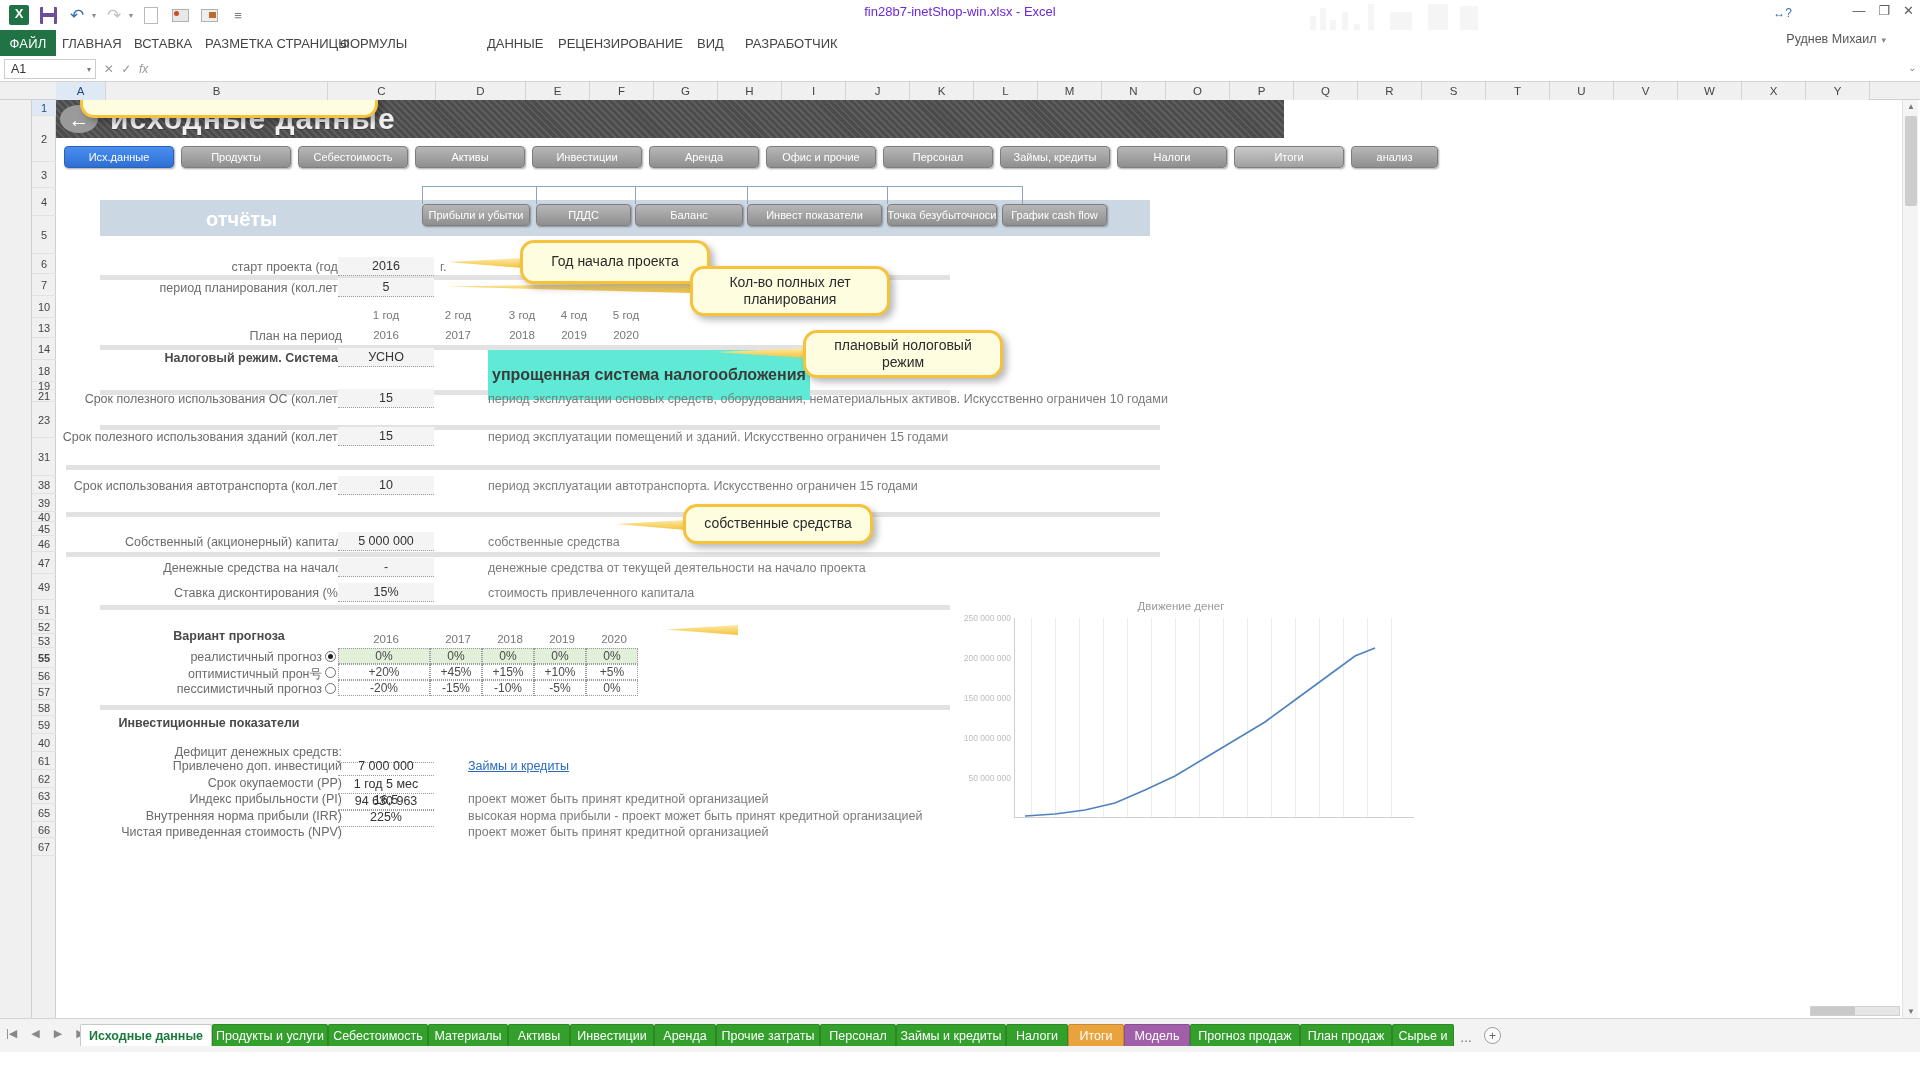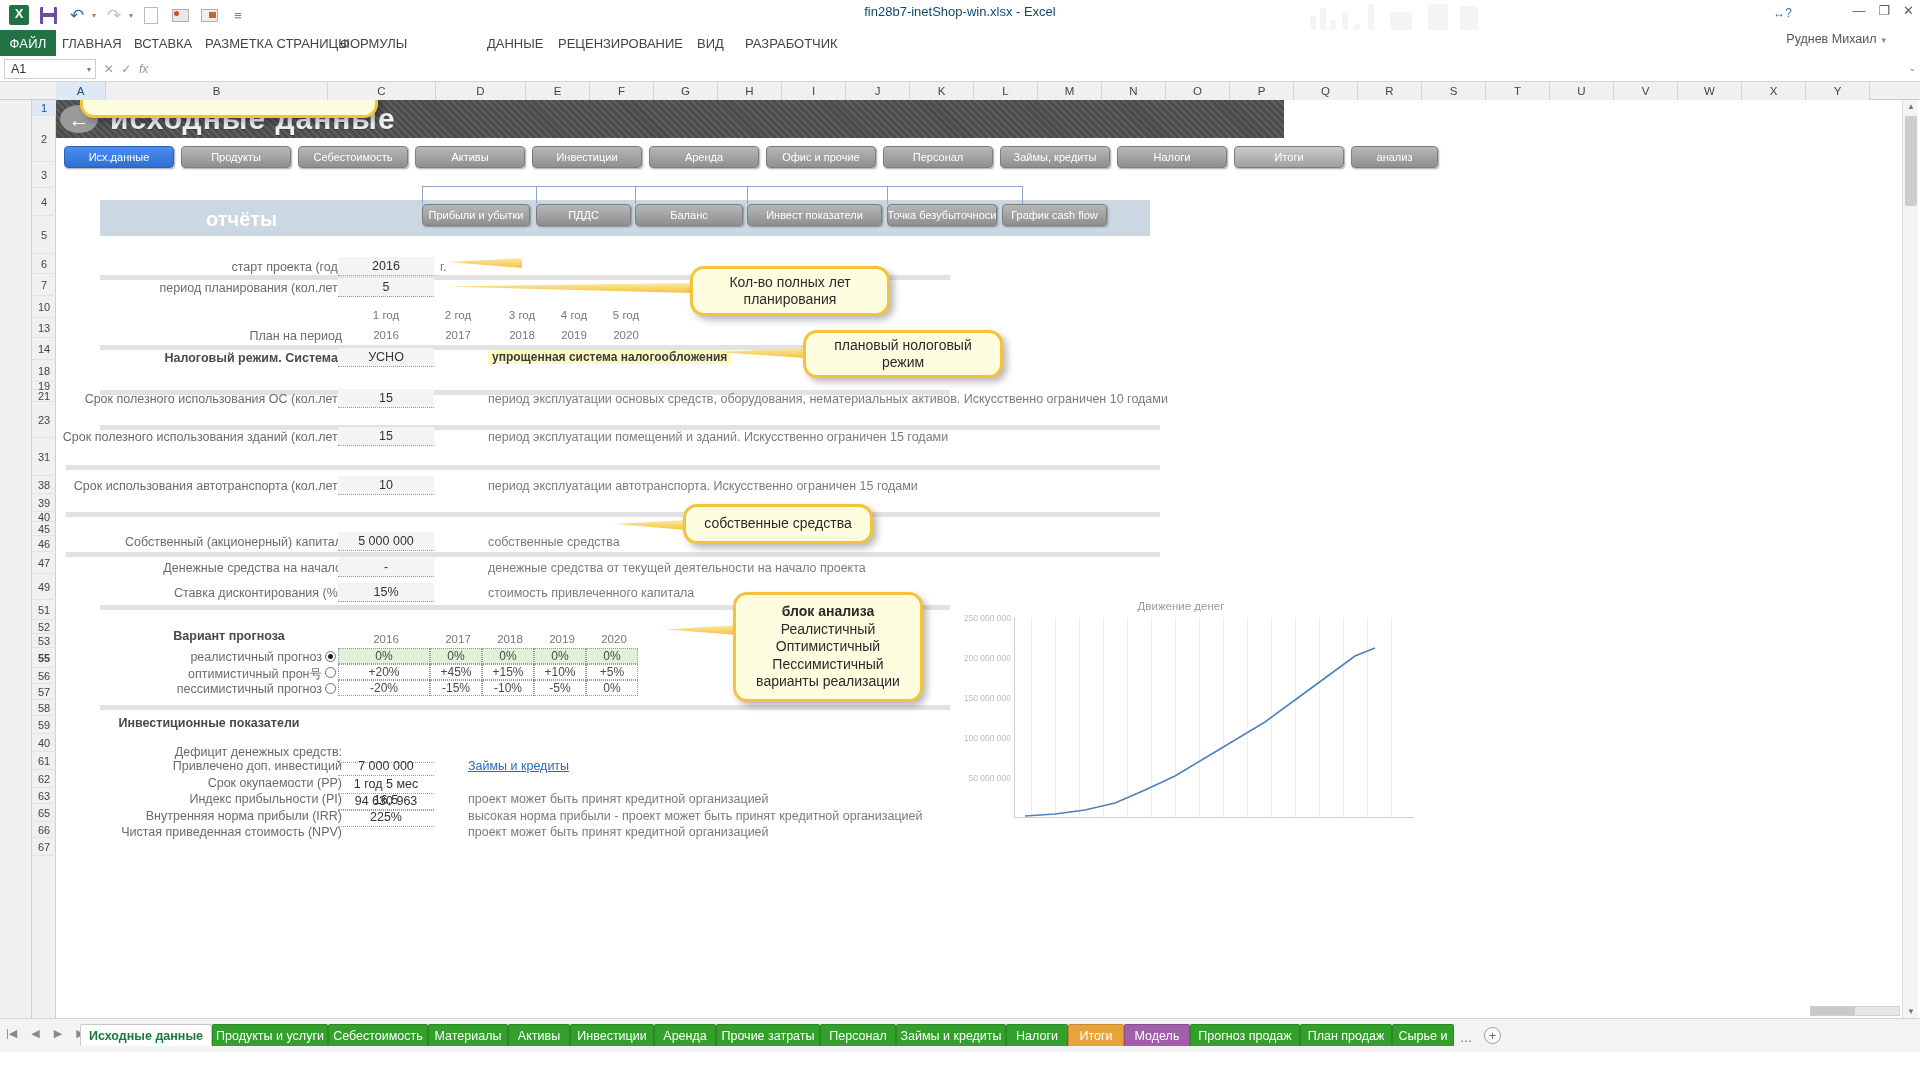--- a/index.html
+++ b/index.html
@@ -24,21 +24,21 @@
   .save-ic:after{content:"";position:absolute;left:3px;bottom:0;width:11px;height:7px;background:#fff;}
   .arrow-ic { font-size:17px; color:#2f6fad; line-height:1; }
   .arrow-ic.dim { color:#c3c3c3; }
   .mini-caret { font-size:8px; color:#888; margin-left:-3px;}
   .doc-ic{width:14px;height:17px;border:1.4px solid #b9b9b9;background:#fff;}
   .card-ic{width:17px;height:13px;background:#e8e8e8;border:1px solid #b0b0b0;position:relative;}
   .card-ic:before{content:"";position:absolute;left:1px;top:1px;width:5px;height:5px;border-radius:50%;background:#d04a22;}
   .card-ic2{width:17px;height:13px;background:#efefef;border:1px solid #b0b0b0;position:relative;}
   .card-ic2:before{content:"";position:absolute;right:1px;top:2px;width:7px;height:6px;background:#c06a30;}
   .eq-ic{font-size:13px;color:#7a7a7a;}
-  .titletext { position:absolute; left:0; top:4px; width:1920px; text-align:center; font-size:13px; color:#0c4a6e; }
+  .titletext { position:absolute; left:0; top:4px; width:1920px; text-align:center; font-size:13px; color:#6d28d9; }
   .wincontrols { position:absolute; right:6px; top:3px; display:flex; gap:13px; align-items:center; color:#5d5d5d; font-size:13px;}
   .wincontrols span { cursor:default; }
   .help-ic{ position:absolute; right:128px; top:6px; font-size:12px; color:#3b6ea5;}
   .wm { position:absolute; right:350px; top:0; width:260px; height:42px; opacity:.5; }
   .wm i { position:absolute; bottom:0; width:6px; background:#ececec; display:block;}
 
   
   .ribbontabs { position:absolute; left:0; top:30px; width:1920px; height:26px; background:#ffffff; }
   .filetab { position:absolute; left:0; top:0; width:56px; height:26px; background:#217346; color:#fff;
              font-size:13px; display:flex; align-items:center; justify-content:center; letter-spacing:.2px;}
@@ -102,21 +102,21 @@
   .repline { position:absolute; border-left:1px solid #8aa6c4; border-top:1px solid #8aa6c4; }
 
   .seprow { position:absolute; height:5px; background:#e2e2e2; }
 
   .lbl { position:absolute; font-size:12.5px; color:#6b6b6b; text-align:right; white-space:nowrap;}
   .lbl.bold { font-weight:bold; color:#4a4a4a;}
   .val { position:absolute; height:19px; background:#f4f4f4; border-bottom:1px dotted #9a9a9a;
          font-size:12.5px; color:#333; display:flex; align-items:center; justify-content:center;}
   .note { position:absolute; font-size:12.5px; color:#7b7b7b; white-space:nowrap;}
   .yrhdr { position:absolute; font-size:11.5px; color:#777; text-align:center;}
-  .hlight { position:absolute; background:#fef9c3; font-size:12px; color:#3b3b3b; padding:0 4px; font-weight:bold;}
+  .hlight { position:absolute; background:#5eead4; font-size:16px; color:#3b3b3b; padding:16px 4px; font-weight:bold;}
   .link { position:absolute; font-size:12.5px; color:#2a6bbd; text-decoration:underline;}
   .fccell { position:absolute; height:16px; font-size:12px; color:#4a4a4a;
             display:flex; align-items:center; justify-content:center;
             border:1px dotted #9b9b9b; }
   .fccell.green { background:#e2efd9; }
   .radio { position:absolute; width:11px; height:11px; border-radius:50%; border:1.4px solid #6f6f6f; background:#fff;}
   .radio.on:after{ content:""; position:absolute; left:2px; top:2px; width:5px; height:5px; border-radius:50%; background:#222;}
 
   
   .chartbox { position:absolute; left:880px; top:500px; width:490px; height:235px; }
@@ -493,44 +493,40 @@
         <svg width="400" height="200" viewBox="0 0 400 200" style="position:absolute;left:0;top:0;">
           <polyline points="10,198 40,196 70,192 100,185 130,172 160,158 190,140 220,122 250,104 280,82 310,60 340,38 360,30" fill="none" stroke="#4f81bd" stroke-width="1.6"></polyline>
         </svg>
       </div>
     </div>
 
     <div class="callout" style="left:24px;top:-82px;width:298px;height:100px;font-size:15px;font-weight:bold;z-index:50;">
       
     </div>
 
+    <div class="callout" style="left:464px;top:140px;width:190px;height:44px;font-size:14px;z-index:50;">
+      <div class="c-in">Год начала проекта</div>
+    </div>
     <div style="position:absolute;left:392px;top:158px;width:74px;height:10px;background:linear-gradient(#fde9a9,#f5c33b);z-index:49;clip-path:polygon(0 40%,100% 0,100% 100%);"></div>
 
     <div class="callout" style="left:634px;top:166px;width:200px;height:50px;font-size:14px;z-index:50;">
       <div class="c-in">Кол-во полных лет планирования</div>
     </div>
     <div style="position:absolute;left:390px;top:183px;width:246px;height:10px;background:linear-gradient(#fde9a9,#f5c33b);z-index:49;clip-path:polygon(0 35%,100% 0,100% 100%);"></div>
 
     <div class="callout" style="left:747px;top:230px;width:200px;height:48px;font-size:14px;z-index:50;">
       <div class="c-in">плановый нологовый режим</div>
     </div>
     <div style="position:absolute;left:660px;top:248px;width:90px;height:10px;background:linear-gradient(#fde9a9,#f5c33b);z-index:49;clip-path:polygon(0 40%,100% 0,100% 100%);"></div>
 
     <div class="callout" style="left:627px;top:404px;width:190px;height:40px;font-size:14px;z-index:50;">
       <div class="c-in">собственные средства</div>
     </div>
     <div style="position:absolute;left:560px;top:420px;width:70px;height:10px;background:linear-gradient(#fde9a9,#f5c33b);z-index:49;clip-path:polygon(0 40%,100% 0,100% 100%);"></div>
 
-    <div class="callout" style="left:677px;top:492px;width:190px;height:110px;font-size:14px;z-index:50;flex-direction:column;">
-      <div style="font-weight:bold;">блок анализа</div>
-      <div>Реалистичный</div>
-      <div>Оптимистичный</div>
-      <div>Пессимистичный</div>
-      <div>варианты реализации</div>
-    </div>
     <div style="position:absolute;left:610px;top:525px;width:72px;height:10px;background:linear-gradient(#fde9a9,#f5c33b);z-index:49;clip-path:polygon(0 45%,100% 0,100% 100%);"></div>
   </div>
 
   <div class="vscrollbar">
     <span class="sc-up" style="top:2px;">▲</span>
     <div class="vthumb"></div>
     <span class="sc-dn" style="bottom:2px;">▼</span>
   </div>
 
   <div class="tabbar">

